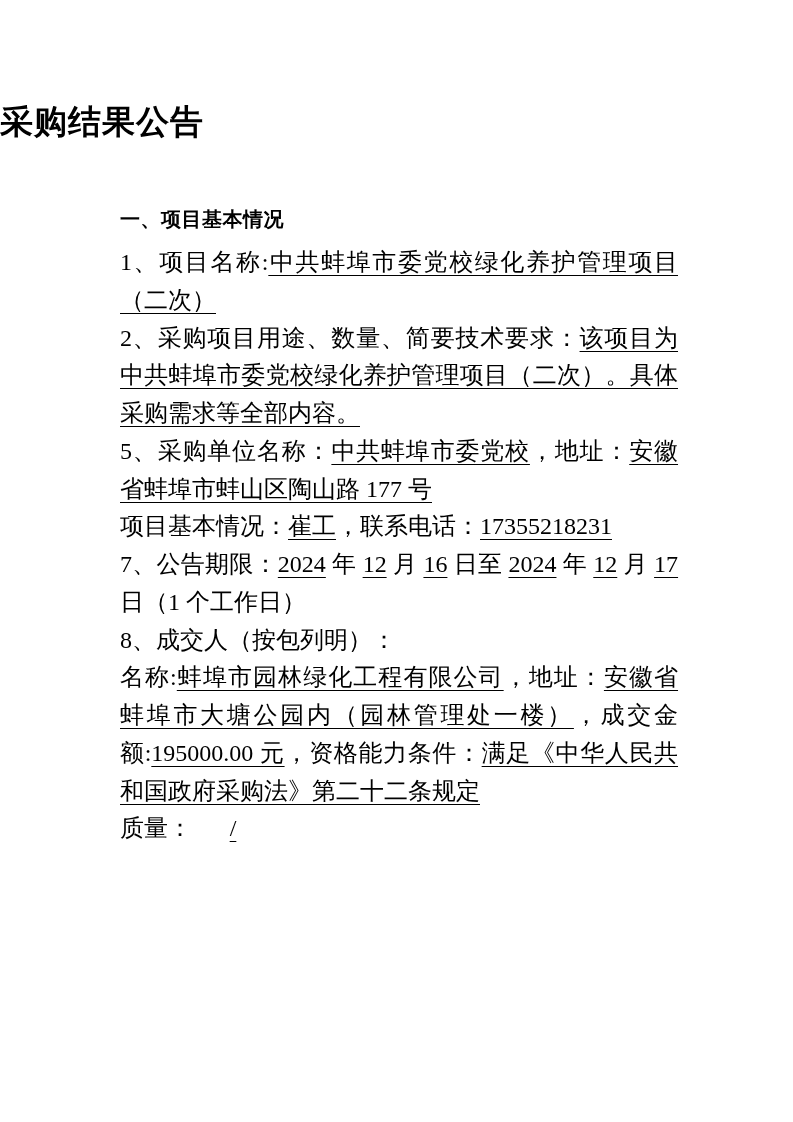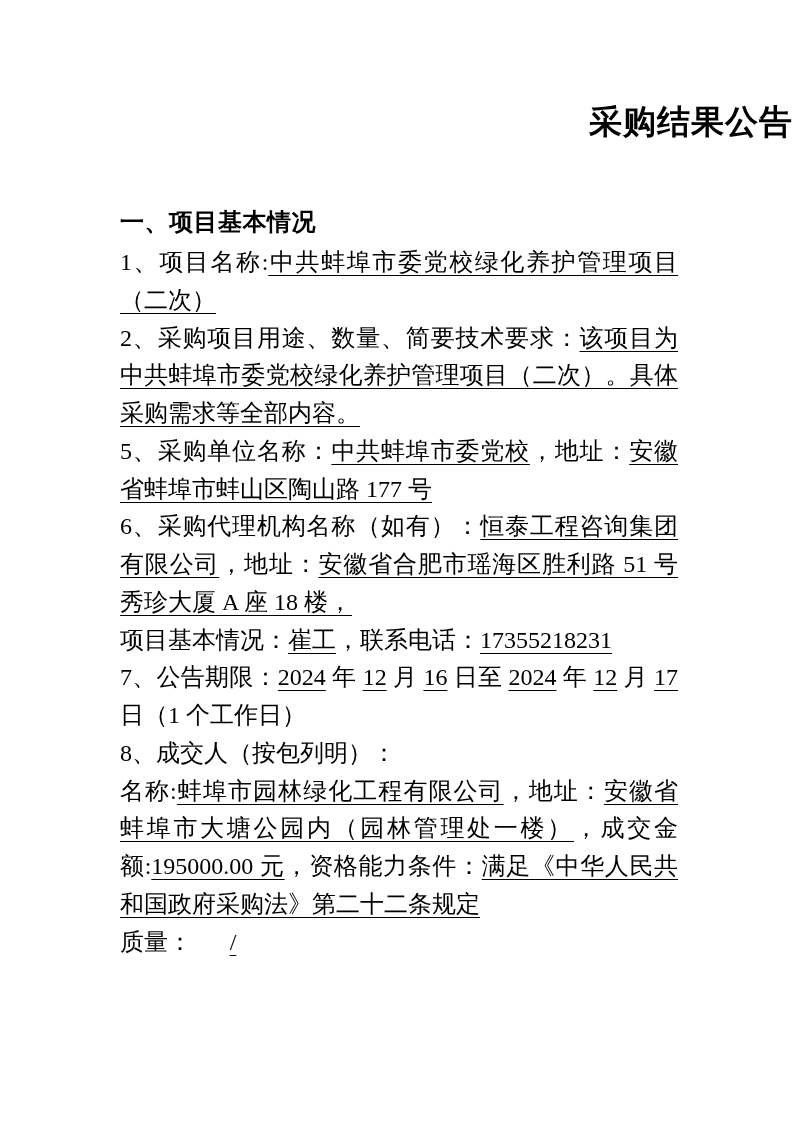--- a/index.html
+++ b/index.html
@@ -15,32 +15,32 @@
     overflow: hidden;
     color: #000000;
     font-family: "Liberation Serif", "DejaVu Serif", serif;
   }
   .doc-title {
     position: absolute;
     top: 100px;
     left: 0;
     width: 100%;
     margin: 0;
-    text-align: right;
+    text-align: left;
     font-size: 33px;
     font-weight: 700;
     letter-spacing: 1px;
     font-family: "Liberation Serif", "DejaVu Serif", serif;
   }
   .section-heading {
     position: absolute;
     top: 206px;
     left: 120px;
     margin: 0;
-    font-size: 24px;
+    font-size: 20px;
     font-weight: 700;
     letter-spacing: 0.5px;
     font-family: "Liberation Sans", "DejaVu Sans", sans-serif;
   }
   .doc-body {
     position: absolute;
     top: 244px;
     left: 120px;
     width: 558px;
     font-size: 24px;
@@ -72,20 +72,19 @@
 </head>
 <body>
 
 <div class="page">
   <h1 class="doc-title">采购结果公告</h1>
   <h2 class="section-heading">一、项目基本情况</h2>
   <div class="doc-body" id="doc-body">
       <p><span class="seg">1、项目名称:</span><span class="seg u">中共蚌埠市委党校绿化养护管理项目（二次）</span></p>
       <p><span class="seg">2、采购项目用途、数量、简要技术要求：</span><span class="seg u">该项目为中共蚌埠市委党校绿化养护管理项目（二次）。具体采购需求等全部内容。</span></p>
       <p><span class="seg">5、采购单位名称：</span><span class="seg u">中共蚌埠市委党校</span><span class="seg">，地址：</span><span class="seg u">安徽省蚌埠市蚌山区陶山路 177 号</span></p>
-      <p><span class="seg">6、采购代理机构名称（如有）：</span><span class="seg u">恒泰工程咨询集团有限公司</span><span class="seg">，地址：</span><span class="seg u">安徽省合肥市瑶海区胜利路 51 号秀珍大厦 A 座 18 楼，</span></p>
       <p><span class="seg">项目基本情况：</span><span class="seg u">崔工</span><span class="seg">，联系电话：</span><span class="seg u">17355218231</span></p>
       <p><span class="seg">7、公告期限：</span><span class="seg u">2024</span><span class="seg"> 年 </span><span class="seg u">12</span><span class="seg"> 月 </span><span class="seg u">16</span><span class="seg"> 日至 </span><span class="seg u">2024</span><span class="seg"> 年 </span><span class="seg u">12</span><span class="seg"> 月 </span><span class="seg u">17</span><span class="seg"> 日（1 个工作日）</span></p>
       <p><span class="seg">8、成交人（按包列明）：</span></p>
       <p><span class="seg">名称:</span><span class="seg u">蚌埠市园林绿化工程有限公司</span><span class="seg">，地址：</span><span class="seg u">安徽省蚌埠市大塘公园内（园林管理处一楼）</span><span class="seg">，成交金额:</span><span class="seg u">195000.00 元</span><span class="seg">，资格能力条件：</span><span class="seg u">满足《中华人民共和国政府采购法》第二十二条规定</span></p>
       <p><span class="seg">质量：</span><span class="seg u blank-long">/</span></p>
     </div>
 </div>
 
 </body></html>

